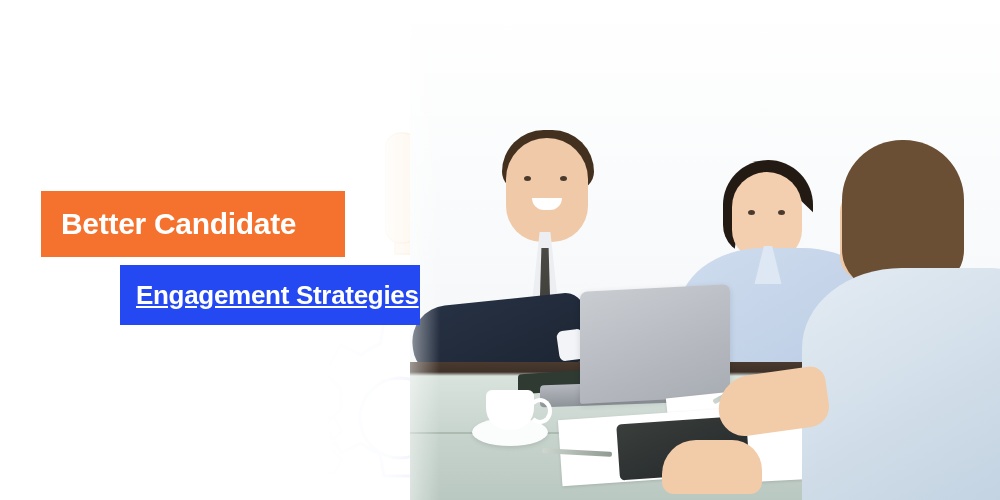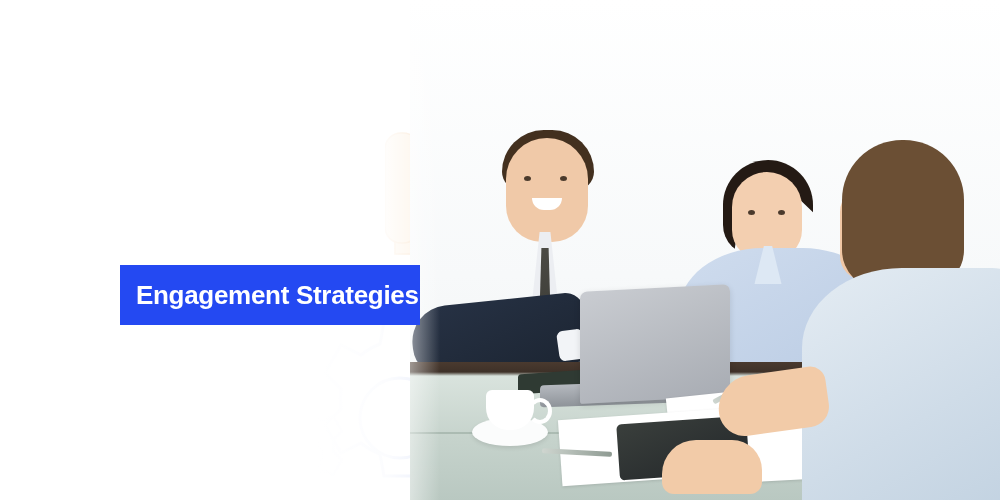--- a/index.html
+++ b/index.html
@@ -381,20 +381,21 @@
     font-size: 30px;
   }
   .band-blue {
     left: 120px;
     top: 265px;
     width: 284px;
     height: 60px;
     background: #2449f2;
     padding-left: 16px;
     font-size: 26px;
+    text-decoration: underline;
   }
 </style>
 </head>
 <body>
 
 <div id="banner">
 
   <div class="bg-layer">
 
     <svg class="robot" style="left:385px; top:45px;" width="215" height="240" viewBox="0 0 215 240">
@@ -552,15 +553,16 @@
     <div class="fg-face"></div>
     <div class="fg-head"></div>
     <div class="fg-shirt"></div>
     <div class="fg-hand"></div>
     <div class="fg-hand2"></div>
   </div>
 
   <div class="left-fade"></div>
 
 
+  <div class="band band-orange">Better Candidate</div>
   <div class="band band-blue">Engagement Strategies</div>
 
 </div>
 
 </body></html>

